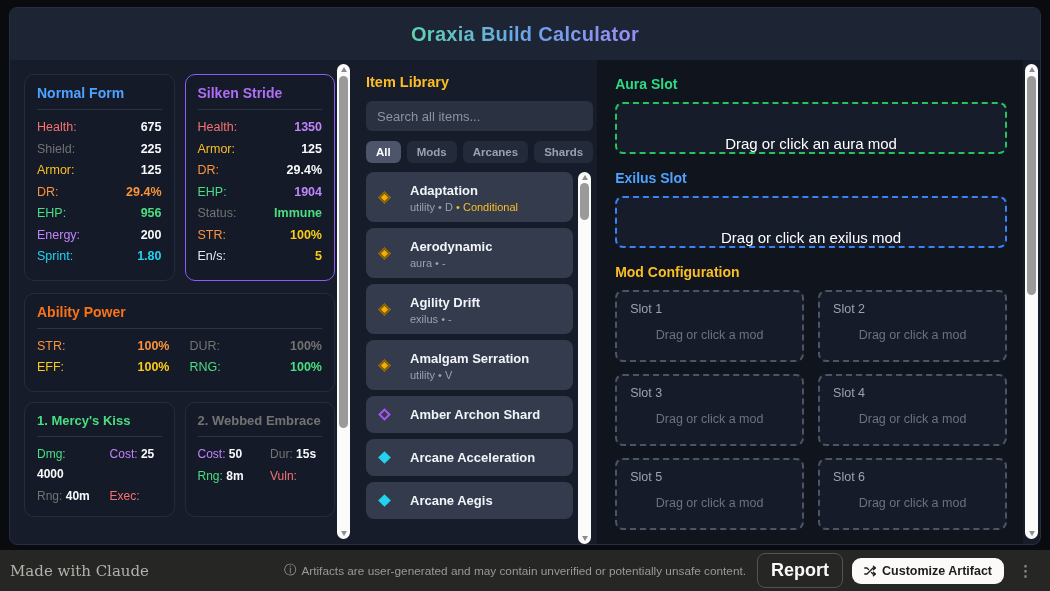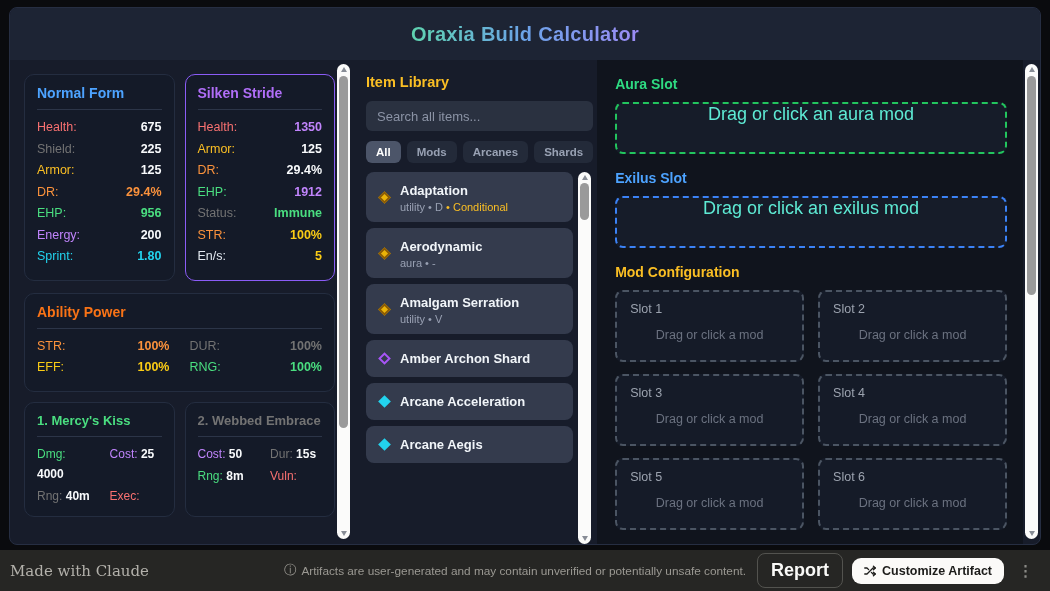--- a/index.html
+++ b/index.html
@@ -63,35 +63,35 @@
   .lib-title { color:#fbbf24; font-weight:bold; font-size:14.5px; margin:4px 0 11px; }
   .search { height:30px; width:100%; background:#2a3140; border:0; border-radius:6px;
             color:#cbd5e1; padding:0 11px; font-size:13px; font-family:inherit; }
   .search::placeholder { color:#8b93a5; }
   .chips { display:flex; gap:6px; margin:10px 0 9px; }
   .chip { padding:5px 10px; border-radius:6px; background:#232a39; color:#98a1b3;
           font-size:11.5px; font-weight:600; border:0; cursor:pointer; }
   .chip.active { background:#4c5569; color:#ffffff; }
   .list-row { flex:1; display:flex; min-height:0; gap:3px; }
   .items { flex:1; display:flex; flex-direction:column; gap:6px; overflow:hidden; }
-  .item { background:#343b4d; border-radius:8px; display:flex; align-items:center; gap:11px;
+  .item { background:#343b4d; border-radius:8px; display:flex; align-items:center; gap:21px;
           padding:9px 10px 9px 12px; flex:0 0 auto; min-height:37px; cursor:pointer; }
   .item .name { font-size:13px; font-weight:bold; color:#f1f5f9; }
   .item .sub { font-size:11px; color:#99a1b3; margin-top:2px; }
   .badge-cond { color:#fbbf24; }
   .dicon { width:9px; height:9px; transform:rotate(45deg); flex:0 0 auto; margin-left:2px; }
   .dicon.gold { background:#eab308; box-shadow:inset 0 0 0 2px #8a5a06; }
   .dicon.purple { background:transparent; border:2px solid #a855f7; }
   .dicon.cyan { background:#22d3ee; }
 
   
   .right-pane { flex:1; background:#10141d; padding:14px 16px 0 18px; min-width:0; overflow:hidden; }
   .rp-title { font-size:14px; font-weight:bold; margin:2px 0 10px; }
-  .dropzone { height:52px; border:2px dashed; border-radius:8px; display:flex; align-items:flex-start;
-              justify-content:center; color:#5eead4; font-size:18px; background:#161c29;
+  .dropzone { height:52px; border:2px dashed; border-radius:8px; display:flex; align-items:flex-end;
+              justify-content:center; color:#ffffff; font-size:15px; background:#161c29;
               margin-bottom:16px; cursor:pointer; }
   .dropzone.aura { border-color:#22c55e; }
   .dropzone.exilus { border-color:#3b82f6; }
   .slot-grid { display:grid; grid-template-columns:1fr 1fr; gap:12px 14px; }
   .slot { height:72px; border:2px dashed #4b5563; border-radius:8px; background:#151b28;
           position:relative; cursor:pointer; }
   .slot-label { position:absolute; top:10px; left:13px; color:#9ca3af; font-size:12.5px; }
   .slot-ph { position:absolute; top:36px; left:0; right:0; text-align:center; color:#6b7280; font-size:12.5px; }
 
   
@@ -165,21 +165,21 @@
               <div class="srow">
                   <span class="c-amber">Armor:</span>
                   <span class="val c-white">125</span>
                 </div>
               <div class="srow">
                   <span class="c-orange">DR:</span>
                   <span class="val c-white">29.4%</span>
                 </div>
               <div class="srow">
                   <span class="c-green">EHP:</span>
-                  <span class="val c-purple">1912</span>
+                  <span class="val c-purple">1904</span>
                 </div>
               <div class="srow">
                   <span class="c-blue">Status:</span>
                   <span class="val c-green">Immune</span>
                 </div>
               <div class="srow">
                   <span class="c-orange">STR:</span>
                   <span class="val c-yellow">100%</span>
                 </div>
               <div class="srow">
@@ -258,20 +258,25 @@
             <div class="items">
               <div class="item">
                 <span class="dicon gold"></span>
                 <span><span class="name">Adaptation</span>
                   <div class="sub"><span>utility • D</span><span class="badge-cond"> • Conditional</span></div></span>
               </div>
               <div class="item">
                 <span class="dicon gold"></span>
                 <span><span class="name">Aerodynamic</span>
                   <div class="sub"><span>aura • -</span></div></span>
+              </div>
+              <div class="item">
+                <span class="dicon gold"></span>
+                <span><span class="name">Agility Drift</span>
+                  <div class="sub"><span>exilus • -</span></div></span>
               </div>
               <div class="item">
                 <span class="dicon gold"></span>
                 <span><span class="name">Amalgam Serration</span>
                   <div class="sub"><span>utility • V</span></div></span>
               </div>
               <div class="item">
                 <span class="dicon purple"></span>
                 <span class="name">Amber Archon Shard</span>
               </div>

